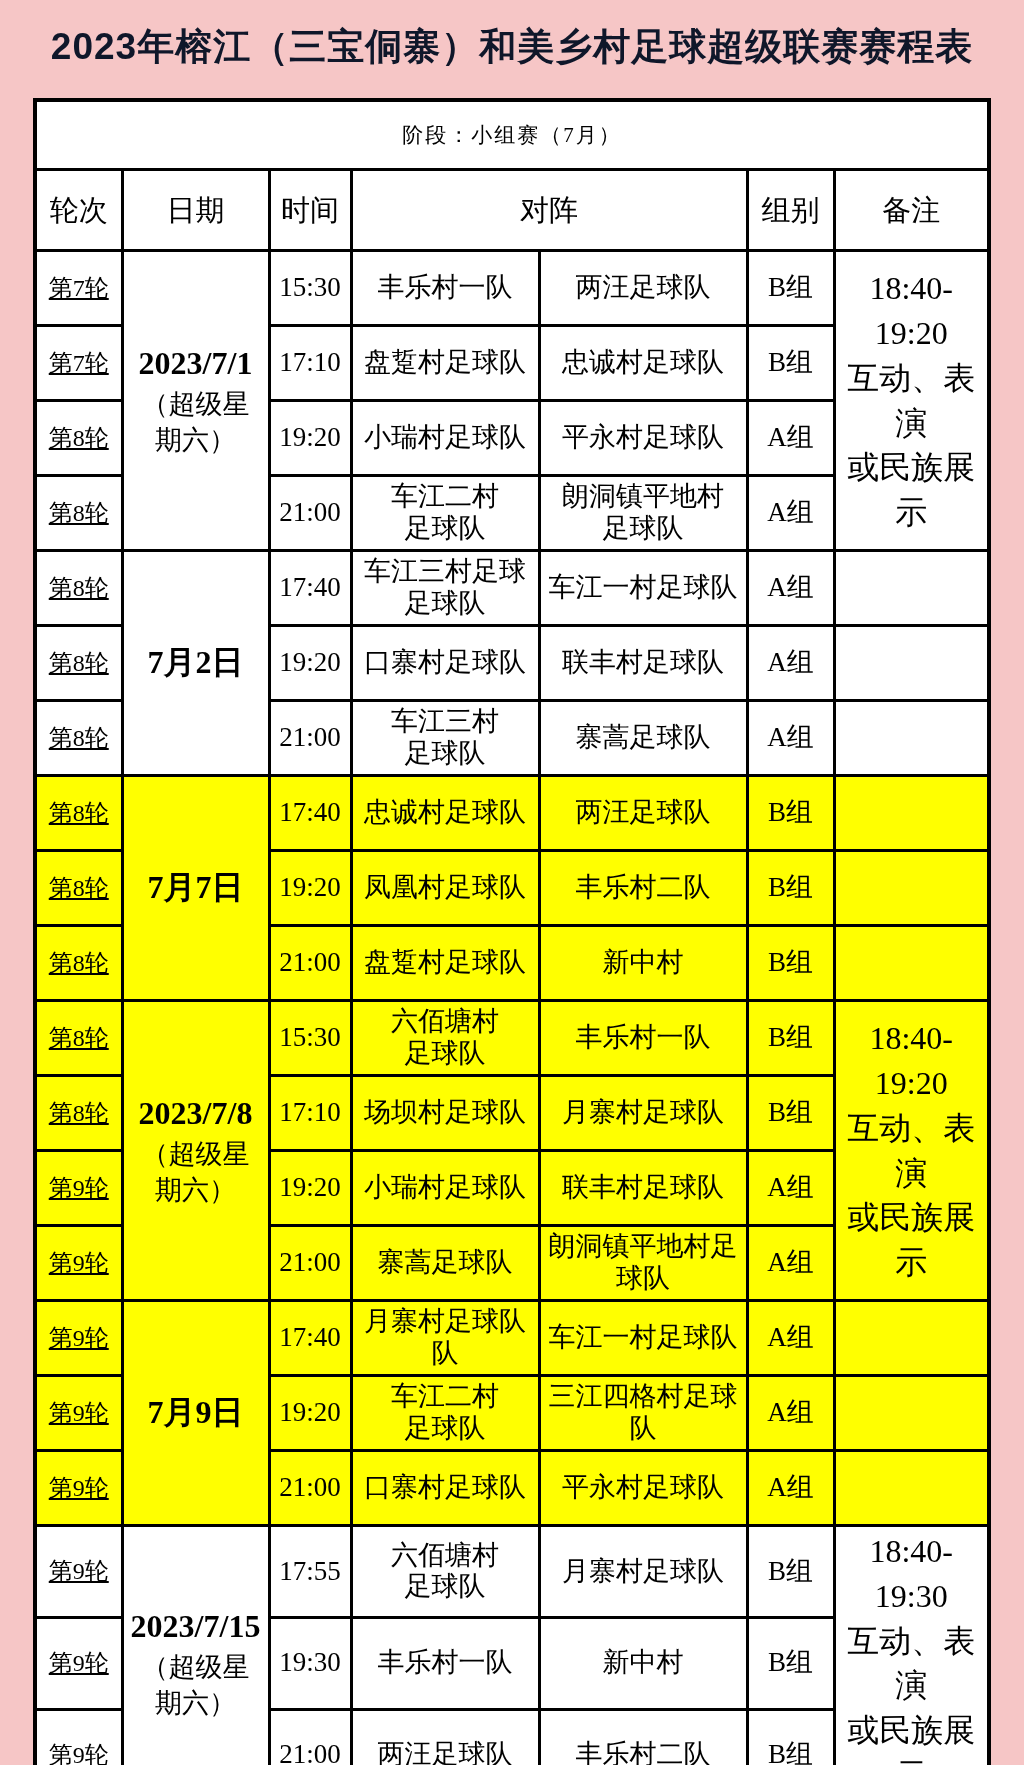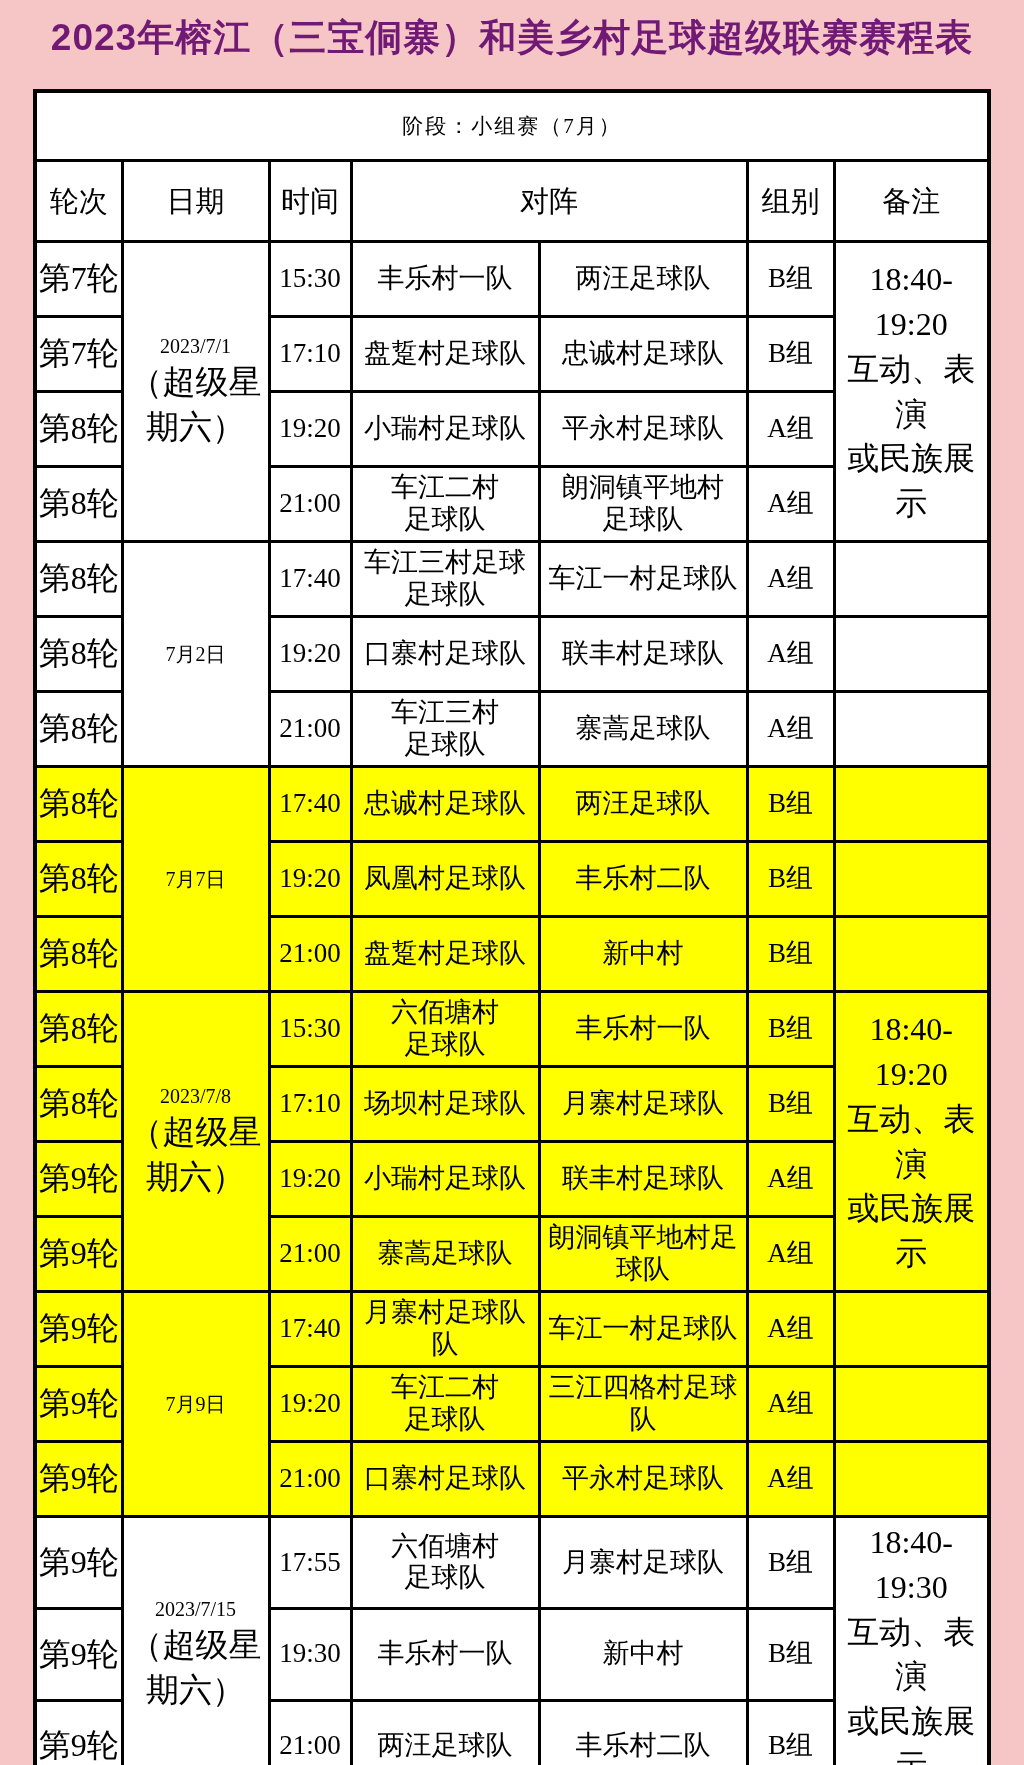--- a/index.html
+++ b/index.html
@@ -4,27 +4,27 @@
 <style>
   html,body{margin:0;padding:0;}
   body{
     width:1024px;height:1765px;
     background:#f6c6c6;
     overflow:hidden;
     font-family:"Liberation Serif","DejaVu Serif",serif;
   }
   .title{
     margin:0;
-    padding-top:13px;
+    padding-top:22px;
     text-align:center;
     font-family:"Liberation Sans","DejaVu Sans",sans-serif;
     font-weight:bold;
     font-size:37px;
     letter-spacing:1px;
-    color:#701a75;
+    color:#0f172a;
   }
   table.schedule{
     margin:26px auto 0 auto;
     width:954px;
     table-layout:fixed;
     border-collapse:collapse;
     background:#ffffff;
     border:4px solid #000;
   }
   .schedule th,.schedule td{
@@ -40,24 +40,24 @@
   .stage-row th{
     height:62px;
     font-size:21px;
     letter-spacing:2px;
   }
   .head-row th{
     height:74px;
     font-size:29px;
   }
   tbody td{height:68px;font-size:27px;}
-  td.round-cell{font-size:32px;padding:2px 0;}
+  td.round-cell{font-size:24px;padding:2px 0;text-decoration:underline;}
   td.date-cell{font-size:27px;line-height:1.35;}
-  .date-main{font-weight:normal;font-size:20px;display:block;}
-  .date-sub{display:block;font-size:33px;}
+  .date-main{font-weight:bold;font-size:32px;display:block;}
+  .date-sub{display:block;font-size:27px;}
   td.remark-cell{font-size:32px;line-height:1.4;}
   tr.hl td{background:#ffff00;}
   col.c-round{width:87px;}
   col.c-date{width:147px;}
   col.c-time{width:82px;}
   col.c-home{width:188px;}
   col.c-away{width:208px;}
   col.c-group{width:87px;}
   col.c-remark{width:155px;}
 </style>

